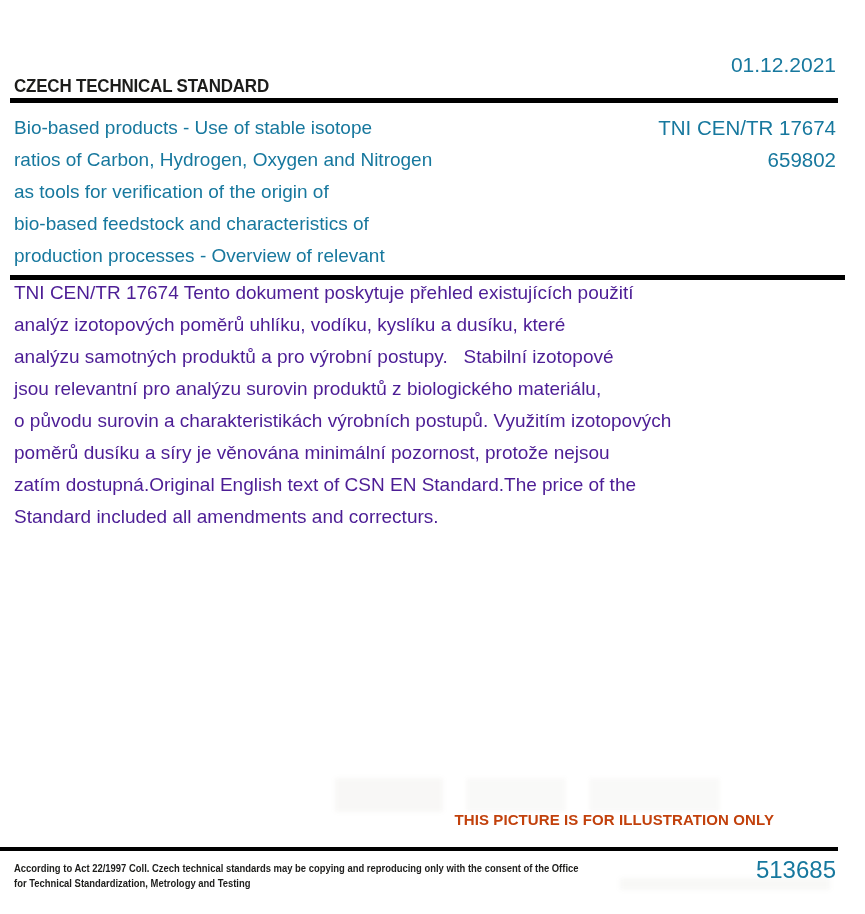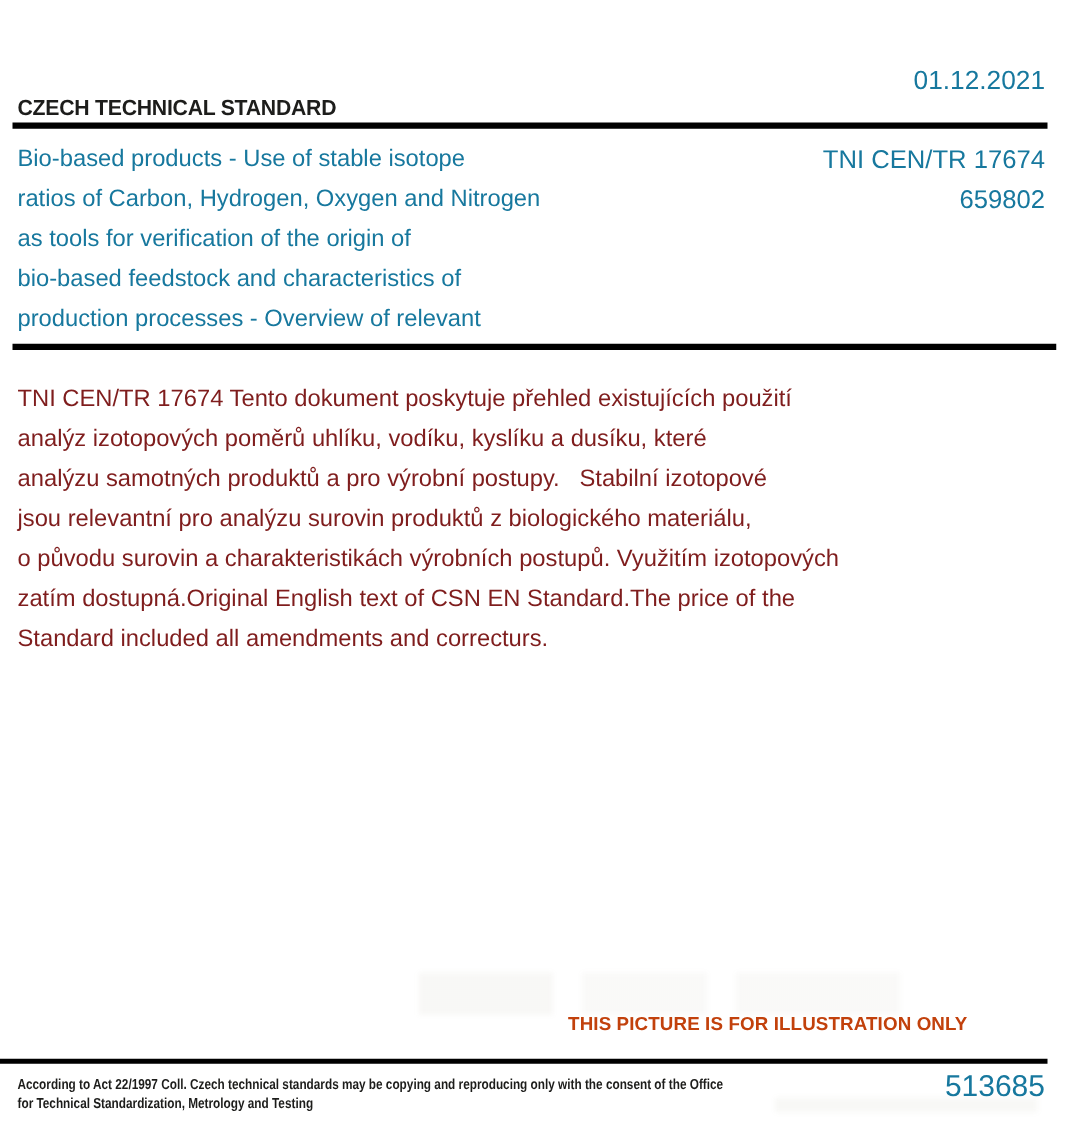--- a/index.html
+++ b/index.html
@@ -64,24 +64,24 @@
     text-align: right;
     font-size: 20.5px;
     line-height: 32px;
     color: #17789e;
   }
 
   
   .abstract {
     position: absolute;
     left: 14px;
-    top: 304px;
+    top: 277px;
     font-size: 19px;
     line-height: 32px;
-    color: #7f1d1d;
+    color: #4c1d95;
   }
   .a-line { white-space: pre; }
 
   
   .watermark {
     position: absolute;
     left: 335px;
     top: 778px;
     width: 385px;
     height: 34px;
@@ -158,20 +158,21 @@
     <div>659802</div>
   </div>
   <div class="rule rule-2"></div>
 
   <div class="abstract">
     <div class="a-line">TNI CEN/TR 17674 Tento dokument poskytuje přehled existujících použití</div>
     <div class="a-line">analýz izotopových poměrů uhlíku, vodíku, kyslíku a dusíku, které</div>
     <div class="a-line">analýzu samotných produktů a pro výrobní postupy.   Stabilní izotopové</div>
     <div class="a-line">jsou relevantní pro analýzu surovin produktů z biologického materiálu,</div>
     <div class="a-line">o původu surovin a charakteristikách výrobních postupů. Využitím izotopových</div>
+    <div class="a-line">poměrů dusíku a síry je věnována minimální pozornost, protože nejsou</div>
     <div class="a-line">zatím dostupná.Original English text of CSN EN Standard.The price of the</div>
     <div class="a-line">Standard included all amendments and correcturs.</div>
   </div>
 
   <div class="watermark"></div>
   <div class="watermark-2"></div>
 
   <div class="illustration-note">THIS PICTURE IS FOR ILLUSTRATION ONLY</div>
 
   <div class="rule rule-3"></div>

